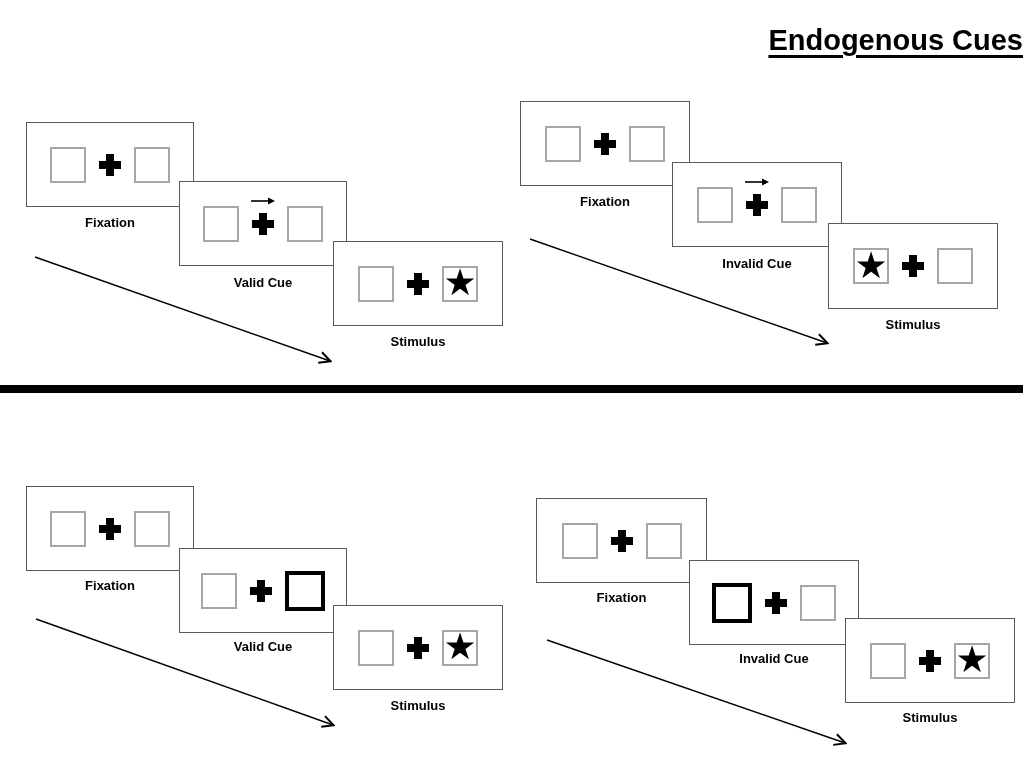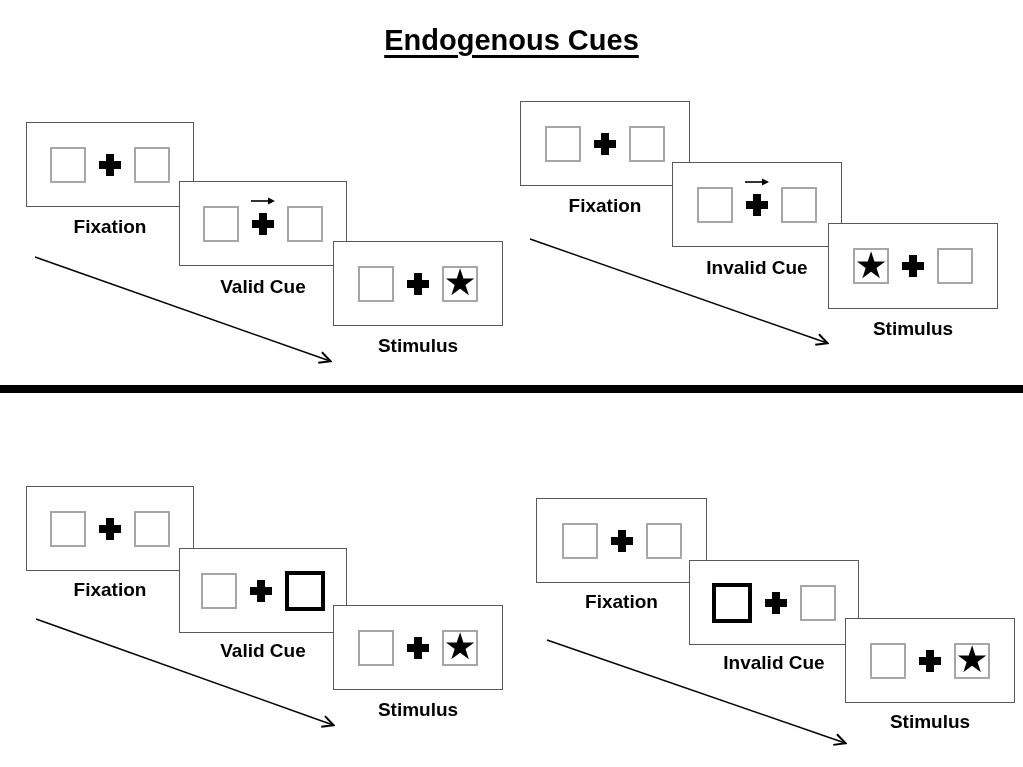--- a/index.html
+++ b/index.html
@@ -5,21 +5,21 @@
   html,body{margin:0;padding:0;background:#fff;}
   #stage{
     position:relative;
     width:1023px;height:767px;
     background:#fff;
     font-family:"Liberation Sans", sans-serif;
     overflow:hidden;
   }
   .title{
     position:absolute;left:0;width:100%;
-    margin:0;text-align:center;
+    margin:0;text-align:right;
     font-size:29px;font-weight:bold;color:#000;
     text-decoration:underline;
     text-decoration-thickness:3px;
     text-underline-offset:5px;
   }
   #divider{
     position:absolute;left:0;top:385px;width:100%;height:8px;
     background:#000;
   }
   .panel{
@@ -54,21 +54,21 @@
   }
   .cross::after{
     content:"";position:absolute;top:7px;left:0;width:22px;height:8px;background:#000;
   }
   .cue-arrow{
     position:absolute;left:50%;top:-17px;transform:translateX(-50%);
   }
   .plabel{
     position:absolute;
     text-align:center;
-    font-size:19px;font-weight:bold;color:#000;
+    font-size:13px;font-weight:bold;color:#000;
     line-height:1.15;
   }
   #arrows{position:absolute;left:0;top:0;width:1023px;height:767px;}
 </style>
 </head>
 <body>
 
 <div id="stage">
 
   <svg id="arrows" xmlns="http://www.w3.org/2000/svg">

